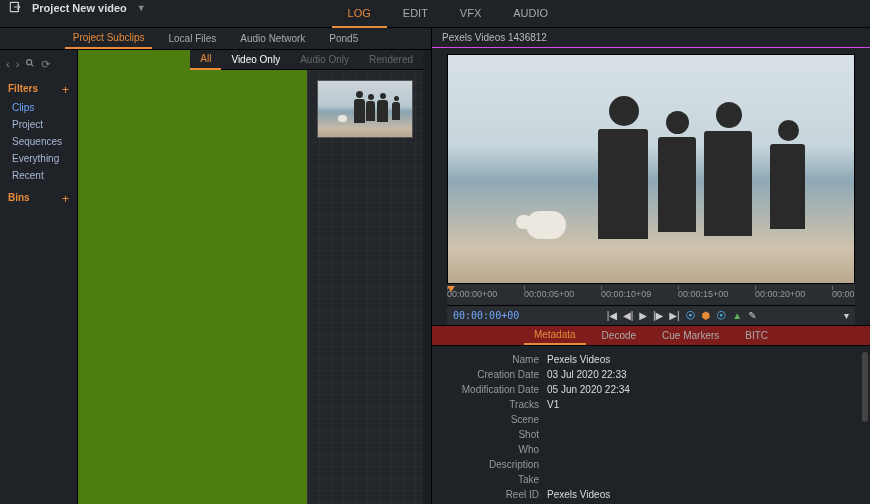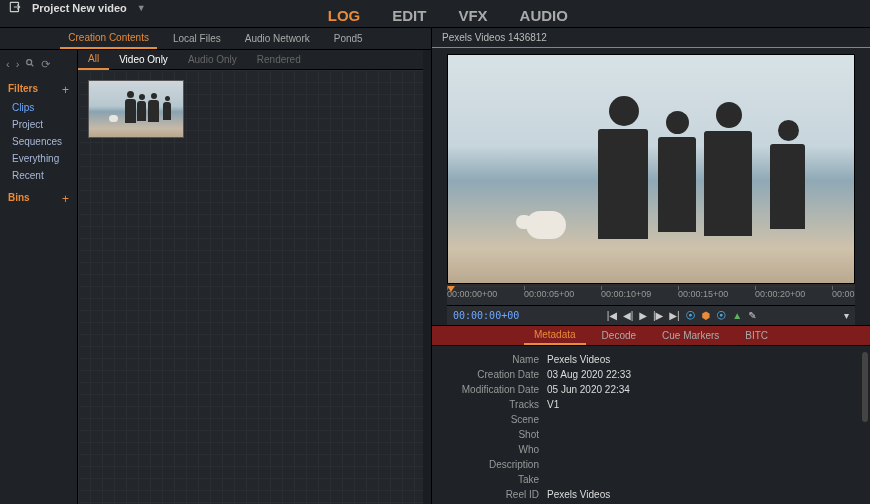--- a/index.html
+++ b/index.html
@@ -1,38 +1,38 @@
 <!DOCTYPE html>
 <html><head>
 <meta charset="utf-8">
 <style>
   * { margin: 0; padding: 0; box-sizing: border-box; }
   html, body { width: 870px; height: 504px; background: #1a1d21; color: #c8c8c8; font-family: Arial, sans-serif; font-size: 11px; overflow: hidden; }
   .topbar { height: 28px; background: #1f2226; display: flex; align-items: flex-start; border-bottom: 1px solid #000; }
   .topbar .left { display: flex; align-items: center; gap: 10px; padding-left: 8px; }
   .topbar .center { flex: 1; display: flex; justify-content: center; gap: 0; }
-  .maintab { padding: 7px 16px; color: #aaa; cursor: pointer; font-size: 15px; font-weight: 700; }
+  .maintab { padding: 7px 16px; color: #aaa; cursor: pointer; font-size: 11px; font-weight: 400; }
   .maintab.active { color: #e88b3a; border-bottom: 2px solid #e88b3a; }
   .exit-icon { width: 14px; height: 14px; color: #ccc; }
   .proj-title { font-weight: 600; color: #ddd; }
   .caret { color: #888; font-size: 9px; }
   .content { display: flex; height: calc(100% - 28px); }
   .left-panel { width: 432px; display: flex; flex-direction: column; border-right: 1px solid #000; }
   .lp-tabs { height: 22px; display: flex; justify-content: center; gap: 8px; align-items: center; background: #1f2226; border-bottom: 1px solid #000; }
   .lp-tab { padding: 4px 8px; color: #aaa; cursor: pointer; font-size: 10px; }
   .lp-tab.active { color: #e88b3a; border-bottom: 2px solid #e88b3a; }
   .lp-body { flex: 1; display: flex; overflow: hidden; }
   .sidebar { width: 78px; background: #1f2226; padding: 4px 0; border-right: 1px solid #000; }
   .sb-tools { display: flex; gap: 6px; padding: 4px 6px; color: #888; }
   .sb-section { display: flex; justify-content: space-between; padding: 4px 8px 2px; margin-top: 4px; }
   .sb-section-title { color: #e88b3a; font-size: 10px; font-weight: 600; }
   .sb-plus { color: #e88b3a; font-size: 12px; }
   .sb-item { padding: 3px 12px; color: #a8b8d8; font-size: 10px; cursor: pointer; }
   .sb-item.active { color: #6fa8ff; }
-  .browser { flex: 1; display: flex; flex-direction: column; background: #4d7c0f; }
+  .browser { flex: 1; display: flex; flex-direction: column; background: #4d7c0f; align-items: flex-end; }
   .subtabs { height: 20px; display: flex; gap: 0; align-items: center; background: #1f2226; border-bottom: 1px solid #000; }
   .subtab { padding: 4px 10px; color: #666; font-size: 10px; cursor: pointer; }
   .subtab.selectable { color: #ccc; }
   .subtab.active { color: #e88b3a; border-bottom: 2px solid #e88b3a; }
   .subtab.sel { color: #fff; }
   .grid-area { flex: 1; padding: 10px; background-image: repeating-linear-gradient(#2a2d31 0 1px, transparent 1px 12px), repeating-linear-gradient(90deg, #2a2d31 0 1px, transparent 1px 12px); background-color: #23262a; overflow: auto; position: relative; }
   .thumb { width: 96px; height: 58px; border: 1px solid #555; background: linear-gradient(180deg, #cdd6db 0%, #b7c7cf 45%, #8aa3b1 55%, #c7b9a6 85%, #b8a78f 100%); position: relative; }
   .scrollbar { width: 8px; background: #1a1d21; }
   .right-panel { flex: 1; display: flex; flex-direction: column; background: #1f2226; }
   .rp-title { height: 20px; padding: 4px 10px; background: #1f2226; color: #bbb; font-size: 10px; border-bottom: 1px solid #d946ef; }
@@ -82,21 +82,21 @@
     <div class="maintab">VFX</div>
     <div class="maintab">AUDIO</div>
   </div>
   <div style="width:120px"></div>
 </div>
 
 <div class="content">
 
   <div class="left-panel">
     <div class="lp-tabs">
-      <div class="lp-tab active">Creation Contents</div>
+      <div class="lp-tab active">Project Subclips</div>
       <div class="lp-tab">Local Files</div>
       <div class="lp-tab">Audio Network</div>
       <div class="lp-tab">Pond5</div>
     </div>
     <div class="lp-body">
       <div class="sidebar">
         <div class="sb-tools">
           <span>‹</span>
           <span>›</span>
           <span>
@@ -198,21 +198,21 @@
       </div>
       <div class="meta-body">
         <div class="meta-scroll"></div>
         <div id="meta-rows">
             <div class="meta-row">
               <div class="meta-label">Name</div>
               <div class="meta-value">Pexels Videos</div>
             </div>
             <div class="meta-row">
               <div class="meta-label">Creation Date</div>
-              <div class="meta-value">03 Aug 2020  22:33</div>
+              <div class="meta-value">03 Jul 2020  22:33</div>
             </div>
             <div class="meta-row">
               <div class="meta-label">Modification Date</div>
               <div class="meta-value">05 Jun 2020  22:34</div>
             </div>
             <div class="meta-row">
               <div class="meta-label">Tracks</div>
               <div class="meta-value">V1</div>
             </div>
             <div class="meta-row">

